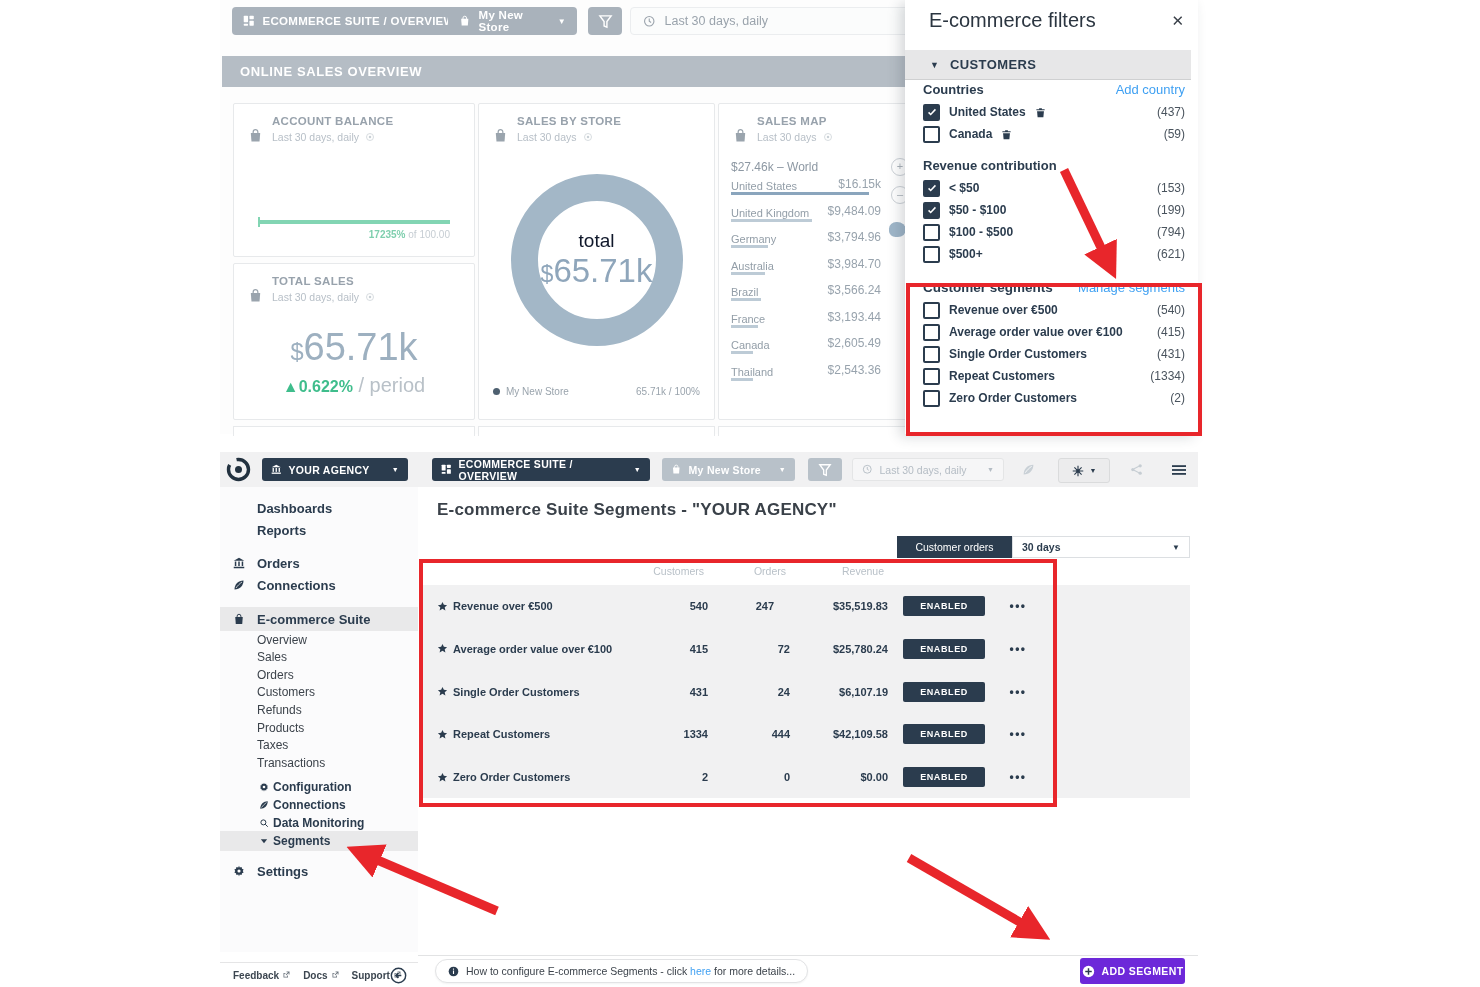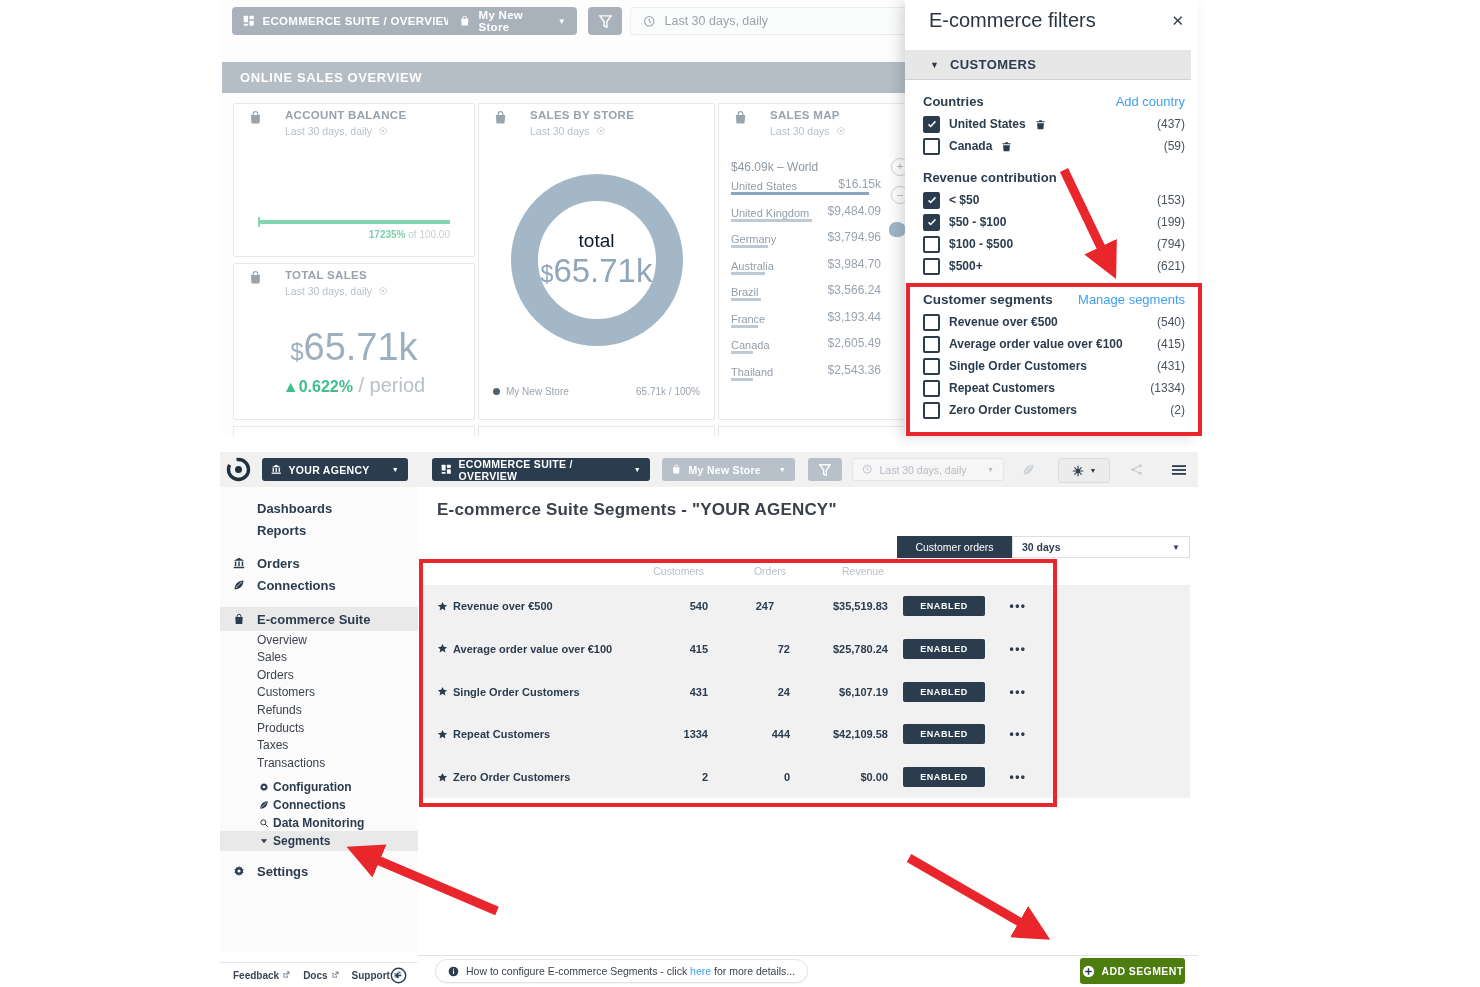--- a/index.html
+++ b/index.html
@@ -6,23 +6,23 @@
   body{font-family:"Liberation Sans","DejaVu Sans",sans-serif;-webkit-font-smoothing:antialiased}
   .canvas{position:relative;width:1480px;height:987px;background:#fff;overflow:hidden}
   .ic{display:inline-flex;align-items:center;justify-content:center}
   .ic svg{width:1em;height:1em;display:block;fill:currentColor}
 
   
   .topshot{position:absolute;left:220px;top:0;width:978px;height:434px;background:#fdfdfd}
   .gbtn{position:absolute;height:28px;border-radius:4px;background:#a9b2bb;color:#fff;display:flex;align-items:center;gap:8px;padding:0 11px;box-sizing:border-box;font-size:11.5px;font-weight:bold;letter-spacing:.3px;cursor:pointer}
   .gbtn .car{margin-left:auto;font-size:8px}
   .dpill{position:absolute;height:28px;border-radius:4px;background:#fbfcfc;border:1px solid #ebedef;color:#9aa3ac;display:flex;align-items:center;gap:9px;padding:0 12px;box-sizing:border-box;font-size:12.5px}
-  .osb{position:absolute;left:2px;top:62px;width:683px;height:31px;background:#b5bdc5;color:#fff;font-weight:bold;font-size:13px;letter-spacing:.6px;display:flex;align-items:center;padding-left:18px;box-sizing:border-box}
+  .osb{position:absolute;left:2px;top:56px;width:683px;height:31px;background:#b5bdc5;color:#fff;font-weight:bold;font-size:13px;letter-spacing:.6px;display:flex;align-items:center;padding-left:18px;box-sizing:border-box}
   .card{position:absolute;background:#fff;border:1px solid #e7e9eb;border-radius:2px;overflow:hidden}
-  .chead{position:absolute;left:14px;top:5px;display:flex;gap:22px;align-items:flex-start}
+  .chead{position:absolute;left:14px;top:11px;display:flex;gap:9px;align-items:flex-end}
   .cbag{color:#9aa4ad;font-size:15px;margin-top:1px}
   .ct{font-size:11.5px;font-weight:bold;color:#98a2ac;letter-spacing:.3px}
   .cs{font-size:10.5px;color:#b7bfc7;margin-top:4px;display:flex;gap:6px;align-items:center}
   .eye{color:#c9d0d6;font-size:10px}
   .bigval{position:absolute;width:100%;text-align:center;font-weight:normal}
   .bigval::first-letter{font-size:62%}
   .ab-val{top:55px;font-size:46px;color:#8edcbd;letter-spacing:-1px}
   .ab-bar{position:absolute;left:24px;top:116px;width:192px;height:4px;background:#82d5b3}
   .ab-bar::before{content:"";position:absolute;left:0;top:-3px;width:2px;height:10px;background:#82d5b3}
   .ab-note{position:absolute;right:24px;top:125px;font-size:10px;color:#c6cdd3}
@@ -46,21 +46,21 @@
   .blob{position:absolute;left:170px;top:118px;width:17px;height:15px;background:#9fb6c9;border-radius:45% 55% 50% 40%}
   .sliver{position:absolute;top:426px;height:9px;background:#fff;border:1px solid #e7e9eb;border-bottom:none}
 
   
   .fpanel{position:absolute;left:685px;top:0;width:293px;height:434px;background:#fff;box-shadow:-5px 3px 12px rgba(40,50,60,.18);z-index:10}
   .fp-title{position:absolute;left:24px;top:9px;font-size:20px;color:#2b3540}
   .fp-close{position:absolute;right:14px;top:12px;font-size:15px;font-weight:bold;color:#3a4049;cursor:pointer}
   .fp-band{position:absolute;left:0;top:50px;width:286px;height:30px;background:#e7e7e8;border-bottom:1px solid #cfd0d1;display:flex;align-items:center;gap:11px;padding-left:25px;box-sizing:border-box;color:#2b3c4e;cursor:pointer}
   .fp-band .car{font-size:9px}
   .fp-band .lbl{font-weight:bold;font-size:13px;letter-spacing:.4px}
-  .fp-body{position:absolute;left:18px;top:84px;right:13px}
+  .fp-body{position:absolute;left:18px;top:72px;right:13px}
   .fgh{display:flex;justify-content:space-between;align-items:center;height:24px;margin-top:5px}
   .fgh .glbl{font-weight:bold;font-size:13px;color:#2b3c4e}
   .fgh .glink{font-size:13px;color:#3fa0f2;cursor:pointer}
   .frow{display:flex;align-items:center;height:22px;gap:9px}
   .cb{width:13px;height:13px;border:2px solid #2b3c4e;border-radius:2px;background:#fff;flex:none;display:flex;align-items:center;justify-content:center;cursor:pointer}
   .cb.on{background:#2b3c4e}
   .cb .ic{font-size:10px;color:#fff}
   .flbl{font-size:12px;font-weight:bold;color:#2b3c4e}
   .tr{color:#2b3c4e;font-size:11px;cursor:pointer}
   .fcount{margin-left:auto;font-size:12px;color:#49535d}
@@ -97,21 +97,21 @@
   .srow{position:absolute;left:0;width:768px;height:42px;display:flex;align-items:center}
   .srow .star{position:absolute;left:15px;font-size:11px;color:#2b3c4e}
   .srow .nm{position:absolute;left:31px;font-size:11px;font-weight:bold;color:#2b3c4e}
   .srow .num{position:absolute;font-size:11px;font-weight:bold;color:#2b3c4e;text-align:right}
   .srow .enb{position:absolute;left:481px;width:82px;height:20px;background:#2b3c4e;border-radius:2px;color:#fff;font-size:9px;font-weight:bold;letter-spacing:.6px;display:flex;align-items:center;justify-content:center;cursor:pointer}
   .srow .dots{position:absolute;left:580px;width:32px;text-align:center;font-size:12px;font-weight:bold;color:#2b3c4e;letter-spacing:1.5px;cursor:pointer}
   .bbar{position:absolute;left:0;top:468px;width:780px;height:32px;background:#fff;border-top:1px solid #e2e3e4}
   .help-pill{position:absolute;left:17px;top:3px;height:22px;border:1px solid #e2e3e5;border-radius:12px;background:#fff;display:flex;align-items:center;gap:7px;padding:0 12px;font-size:10.5px;color:#3c434b;box-shadow:0 1px 2px rgba(0,0,0,.05)}
   .help-pill .ic{font-size:11px;color:#2b3c4e}
   .help-pill a{color:#3fa0f2;text-decoration:none;cursor:pointer}
-  .addbtn{position:absolute;left:662px;top:2px;width:105px;height:26px;background:#4d7c0f;border-radius:3px;color:#fff;font-size:10.5px;font-weight:bold;letter-spacing:.4px;display:flex;align-items:center;justify-content:center;gap:7px;cursor:pointer}
+  .addbtn{position:absolute;left:662px;top:2px;width:105px;height:26px;background:#6d28d9;border-radius:3px;color:#fff;font-size:10.5px;font-weight:bold;letter-spacing:.4px;display:flex;align-items:center;justify-content:center;gap:7px;cursor:pointer}
   .addbtn .ic{font-size:13px}
   .logo{position:absolute;left:5px;top:4px;width:27px;height:27px}
 
   
   .redbox{position:absolute;border:4px solid #e8262b;z-index:55;pointer-events:none}
   .arrows{position:absolute;left:0;top:0;z-index:60;pointer-events:none}
 </style>
 </head>
 <body>
 
@@ -258,21 +258,21 @@
               <span>Last 30 days</span>
               <span class="ic eye">
                 <svg viewBox="0 0 16 16">
                   <circle cx="8" cy="8" r="5.6" fill="none" stroke="currentColor" stroke-width="1.2"></circle>
                   <circle cx="8" cy="8" r="2"></circle>
                 </svg>
               </span>
             </div>
         </div>
       </div>
-      <div class="world">$46.09k – World</div>
+      <div class="world">$27.46k – World</div>
       <div id="map-rows">
           <div class="mrow" style="top: 72px;"><span class="mname">United States</span><span class="mval">$16.15k</span><div class="mbar" style="width:138px;background:#8aa5bd"></div></div>
           <div class="mrow" style="top: 98.5px;"><span class="mname">United Kingdom</span><span class="mval">$9,484.09</span><div class="mbar" style="width:81px"></div></div>
           <div class="mrow" style="top: 125px;"><span class="mname">Germany</span><span class="mval">$3,794.96</span><div class="mbar" style="width:37px"></div></div>
           <div class="mrow" style="top: 151.5px;"><span class="mname">Australia</span><span class="mval">$3,984.70</span><div class="mbar" style="width:34px"></div></div>
           <div class="mrow" style="top: 178px;"><span class="mname">Brazil</span><span class="mval">$3,566.24</span><div class="mbar" style="width:30px"></div></div>
           <div class="mrow" style="top: 204.5px;"><span class="mname">France</span><span class="mval">$3,193.44</span><div class="mbar" style="width:27px"></div></div>
           <div class="mrow" style="top: 231px;"><span class="mname">Canada</span><span class="mval">$2,605.49</span><div class="mbar" style="width:22px"></div></div>
           <div class="mrow" style="top: 257.5px;"><span class="mname">Thailand</span><span class="mval">$2,543.36</span><div class="mbar" style="width:22px"></div></div>
         </div>

